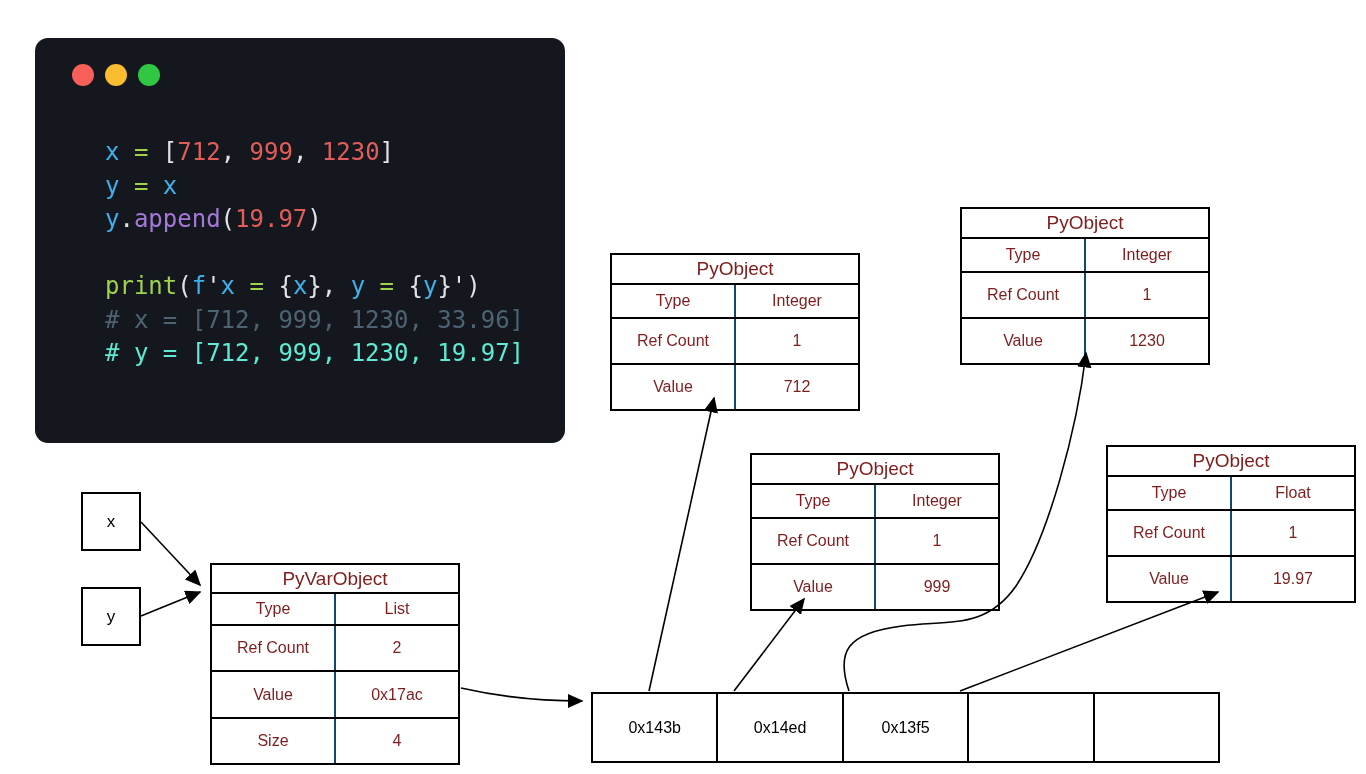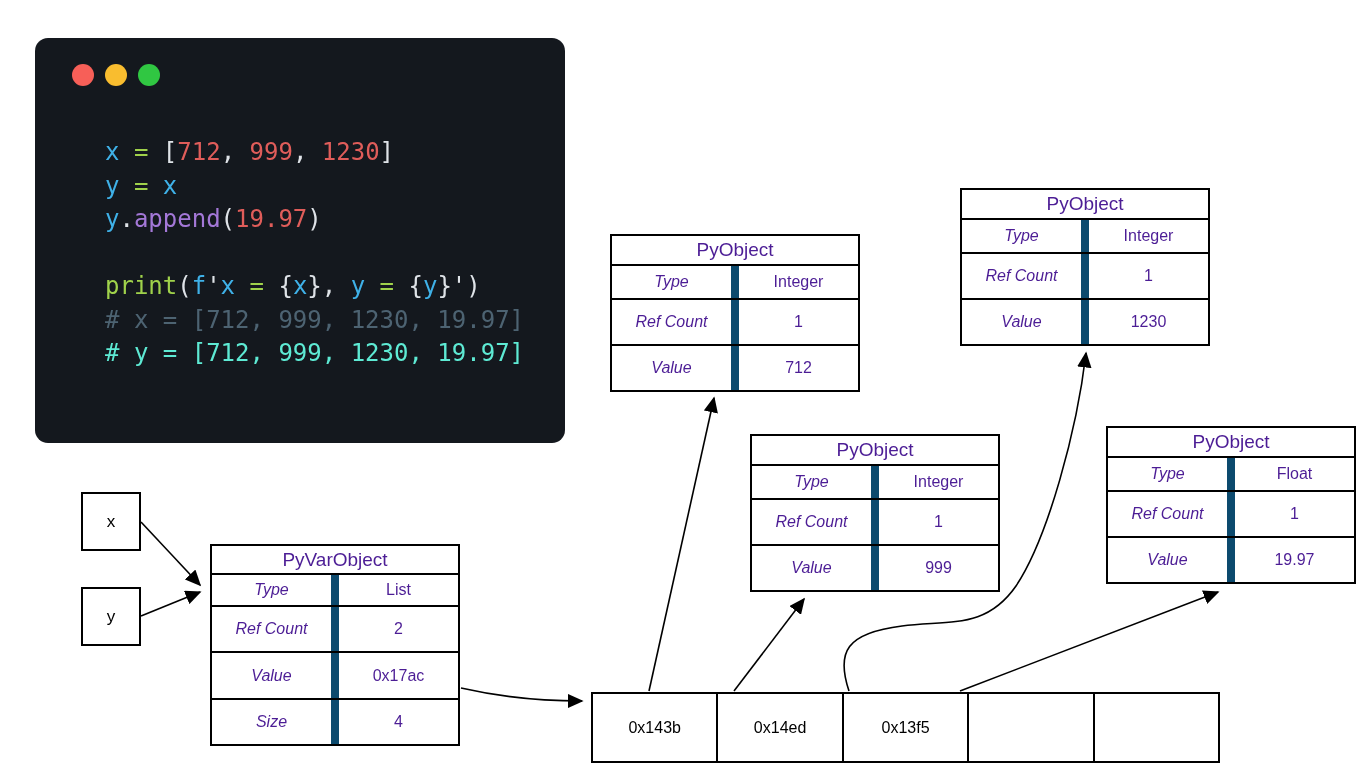--- a/index.html
+++ b/index.html
@@ -37,35 +37,36 @@
     white-space: pre;
     margin-left: 37px;
   }
 
   
   .pytable {
     position: absolute;
     background: #ffffff;
     border: 2px solid #000;
     box-sizing: border-box;
-    color: #4c1d95;
+    color: #7f1d1d;
+    margin-top: 19px;
   }
   .pt-title {
     display: flex; align-items: center; justify-content: center;
     font-size: 19px;
     border-bottom: 2px solid #000;
   }
   .pt-row { display: flex; border-bottom: 2px solid #000; }
   .pt-row:last-child { border-bottom: none; }
   .pt-cell {
     flex: 1;
     display: flex; align-items: center; justify-content: center;
     font-size: 16px;
   }
-  .pt-cell.first { border-right: 8px solid #0c4a6e; font-style: italic; }
+  .pt-cell.first { border-right: 2px solid #0c4a6e; }
 
   
   .var-box {
     position: absolute;
     width: 60px; height: 59px;
     border: 2px solid #000;
     box-sizing: border-box;
     background: #fff;
     display: flex; align-items: center; justify-content: center;
     font-size: 17px; color: #000;
@@ -102,21 +103,21 @@
 <div class="code-window">
   <span class="tl-dot" style="left: 37px; background: rgb(247, 95, 88);"></span>
   <span class="tl-dot" style="left: 70px; background: rgb(249, 189, 47);"></span>
   <span class="tl-dot" style="left: 103px; background: rgb(48, 199, 66);"></span>
   <div class="code-area">
       <div class="code-line"><span style="color: rgb(63, 177, 232);">x</span><span style="color: rgb(223, 227, 232);"> </span><span style="color: rgb(160, 210, 75);">=</span><span style="color: rgb(223, 227, 232);"> [</span><span style="color: rgb(224, 93, 90);">712</span><span style="color: rgb(223, 227, 232);">, </span><span style="color: rgb(224, 93, 90);">999</span><span style="color: rgb(223, 227, 232);">, </span><span style="color: rgb(224, 93, 90);">1230</span><span style="color: rgb(223, 227, 232);">]</span></div>
       <div class="code-line"><span style="color: rgb(63, 177, 232);">y</span><span style="color: rgb(223, 227, 232);"> </span><span style="color: rgb(160, 210, 75);">=</span><span style="color: rgb(223, 227, 232);"> </span><span style="color: rgb(63, 177, 232);">x</span></div>
       <div class="code-line"><span style="color: rgb(63, 177, 232);">y</span><span style="color: rgb(223, 227, 232);">.</span><span style="color: rgb(164, 120, 216);">append</span><span style="color: rgb(223, 227, 232);">(</span><span style="color: rgb(224, 93, 90);">19.97</span><span style="color: rgb(223, 227, 232);">)</span></div>
       <div class="code-line"></div>
       <div class="code-line"><span style="color: rgb(160, 210, 75);">print</span><span style="color: rgb(223, 227, 232);">(</span><span style="color: rgb(63, 177, 232);">f</span><span style="color: rgb(223, 227, 232);">'</span><span style="color: rgb(63, 177, 232);">x</span><span style="color: rgb(223, 227, 232);"> </span><span style="color: rgb(160, 210, 75);">=</span><span style="color: rgb(223, 227, 232);"> </span><span style="color: rgb(223, 227, 232);">{</span><span style="color: rgb(63, 177, 232);">x</span><span style="color: rgb(223, 227, 232);">}</span><span style="color: rgb(223, 227, 232);">, </span><span style="color: rgb(63, 177, 232);">y</span><span style="color: rgb(223, 227, 232);"> </span><span style="color: rgb(160, 210, 75);">=</span><span style="color: rgb(223, 227, 232);"> </span><span style="color: rgb(223, 227, 232);">{</span><span style="color: rgb(63, 177, 232);">y</span><span style="color: rgb(223, 227, 232);">}</span><span style="color: rgb(223, 227, 232);">'</span><span style="color: rgb(223, 227, 232);">)</span></div>
-      <div class="code-line"><span style="color: rgb(77, 99, 114);"># x = [712, 999, 1230, 19.97]</span></div>
+      <div class="code-line"><span style="color: rgb(77, 99, 114);"># x = [712, 999, 1230, 33.96]</span></div>
       <div class="code-line"><span style="color: #5eead4;"># y = [712, 999, 1230, 19.97]</span></div>
     </div>
 </div>
 
 <div class="pytable" style="left:610px; top:234px; width:250px">
   <div class="pt-title" style="height:28px">PyObject</div>
   <div class="pt-row" style="height:32px">
     <div class="pt-cell first">Type</div>
     <div class="pt-cell">Integer</div>
   </div>

